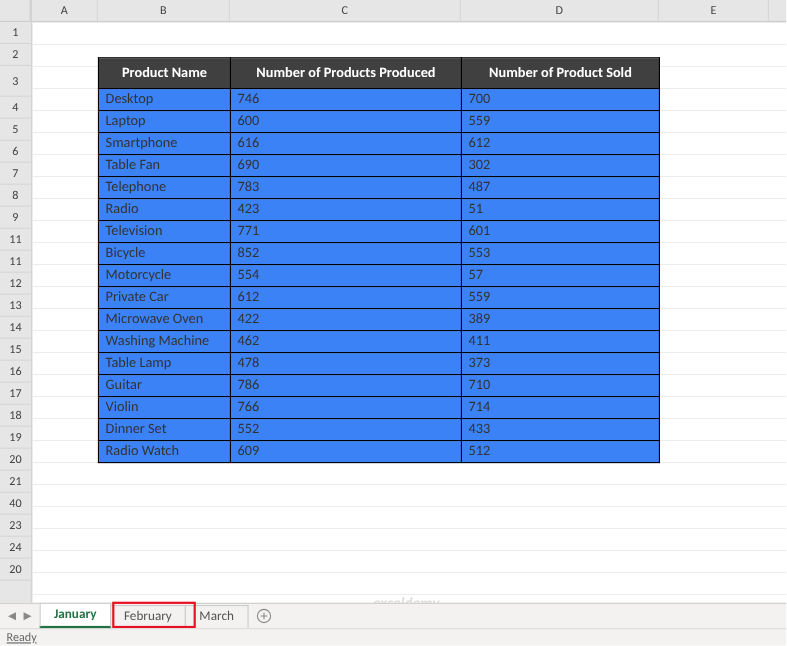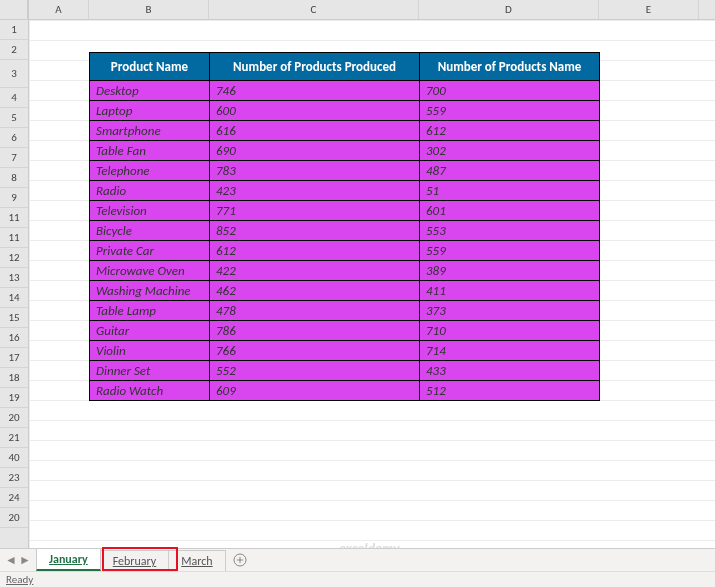--- a/index.html
+++ b/index.html
@@ -86,36 +86,35 @@
       opacity: 0.6;
     }
     .data-table {
       position: absolute;
       left: 60px;
       top: 32px;
       border-collapse: collapse;
       background: #fff;
     }
     .data-table th {
-      background: #0369a1;
+      background: #404040;
       color: #fff;
       font-weight: bold;
       text-align: center;
       padding: 5px 8px;
       border: 1px solid #000;
       height: 28px;
       font-size: 13px;
     }
     .data-table td {
       border: 1px solid #000;
       padding: 1px 6px;
       height: 20px;
       font-size: 13px;
-      background: #d946ef;
-      font-style: italic;
+      background: #3b82f6;
     }
     .data-table td.name { width: 120px; text-align: left; }
     .data-table td.num1 { width: 210px; text-align: left; }
     .data-table td.num2 { width: 180px; }
     .data-table th.name { width: 120px; }
     .data-table th.num1 { width: 210px; }
     .data-table th.num2 { width: 180px; }
 
     .watermark {
       position: absolute;
@@ -159,21 +158,20 @@
       align-items: flex-end;
     }
     .tab {
       padding: 3px 12px;
       border: 1px solid #ccc;
       border-bottom: none;
       background: #f3f2f1;
       color: #555;
       margin-right: -1px;
       position: relative;
-      text-decoration: underline;
     }
     .tab.active {
       background: #fff;
       color: #217346;
       font-weight: bold;
       border-bottom: 2px solid #217346;
       z-index: 2;
     }
     .highlight-box {
       position: absolute;
@@ -244,21 +242,21 @@
         <div class="col-hdr cD">D</div>
         <div class="col-hdr cE">E</div>
       </div>
     <div class="grid-body">
       <div class="gridlines"></div>
       <table class="data-table">
         <thead>
           <tr>
             <th class="name">Product Name</th>
             <th class="num1">Number of Products Produced</th>
-            <th class="num2">Number of Products Name</th>
+            <th class="num2">Number of Product Sold</th>
           </tr>
         </thead>
         <tbody>
 
         <tr>
               <td class="name">Desktop</td>
               <td class="num1">746</td>
               <td class="num2">700</td>
             </tr>
             <tr>
@@ -288,20 +286,25 @@
             </tr>
             <tr>
               <td class="name">Television</td>
               <td class="num1">771</td>
               <td class="num2">601</td>
             </tr>
             <tr>
               <td class="name">Bicycle</td>
               <td class="num1">852</td>
               <td class="num2">553</td>
+            </tr>
+            <tr>
+              <td class="name">Motorcycle</td>
+              <td class="num1">554</td>
+              <td class="num2">57</td>
             </tr>
             <tr>
               <td class="name">Private Car</td>
               <td class="num1">612</td>
               <td class="num2">559</td>
             </tr>
             <tr>
               <td class="name">Microwave Oven</td>
               <td class="num1">422</td>
               <td class="num2">389</td>

